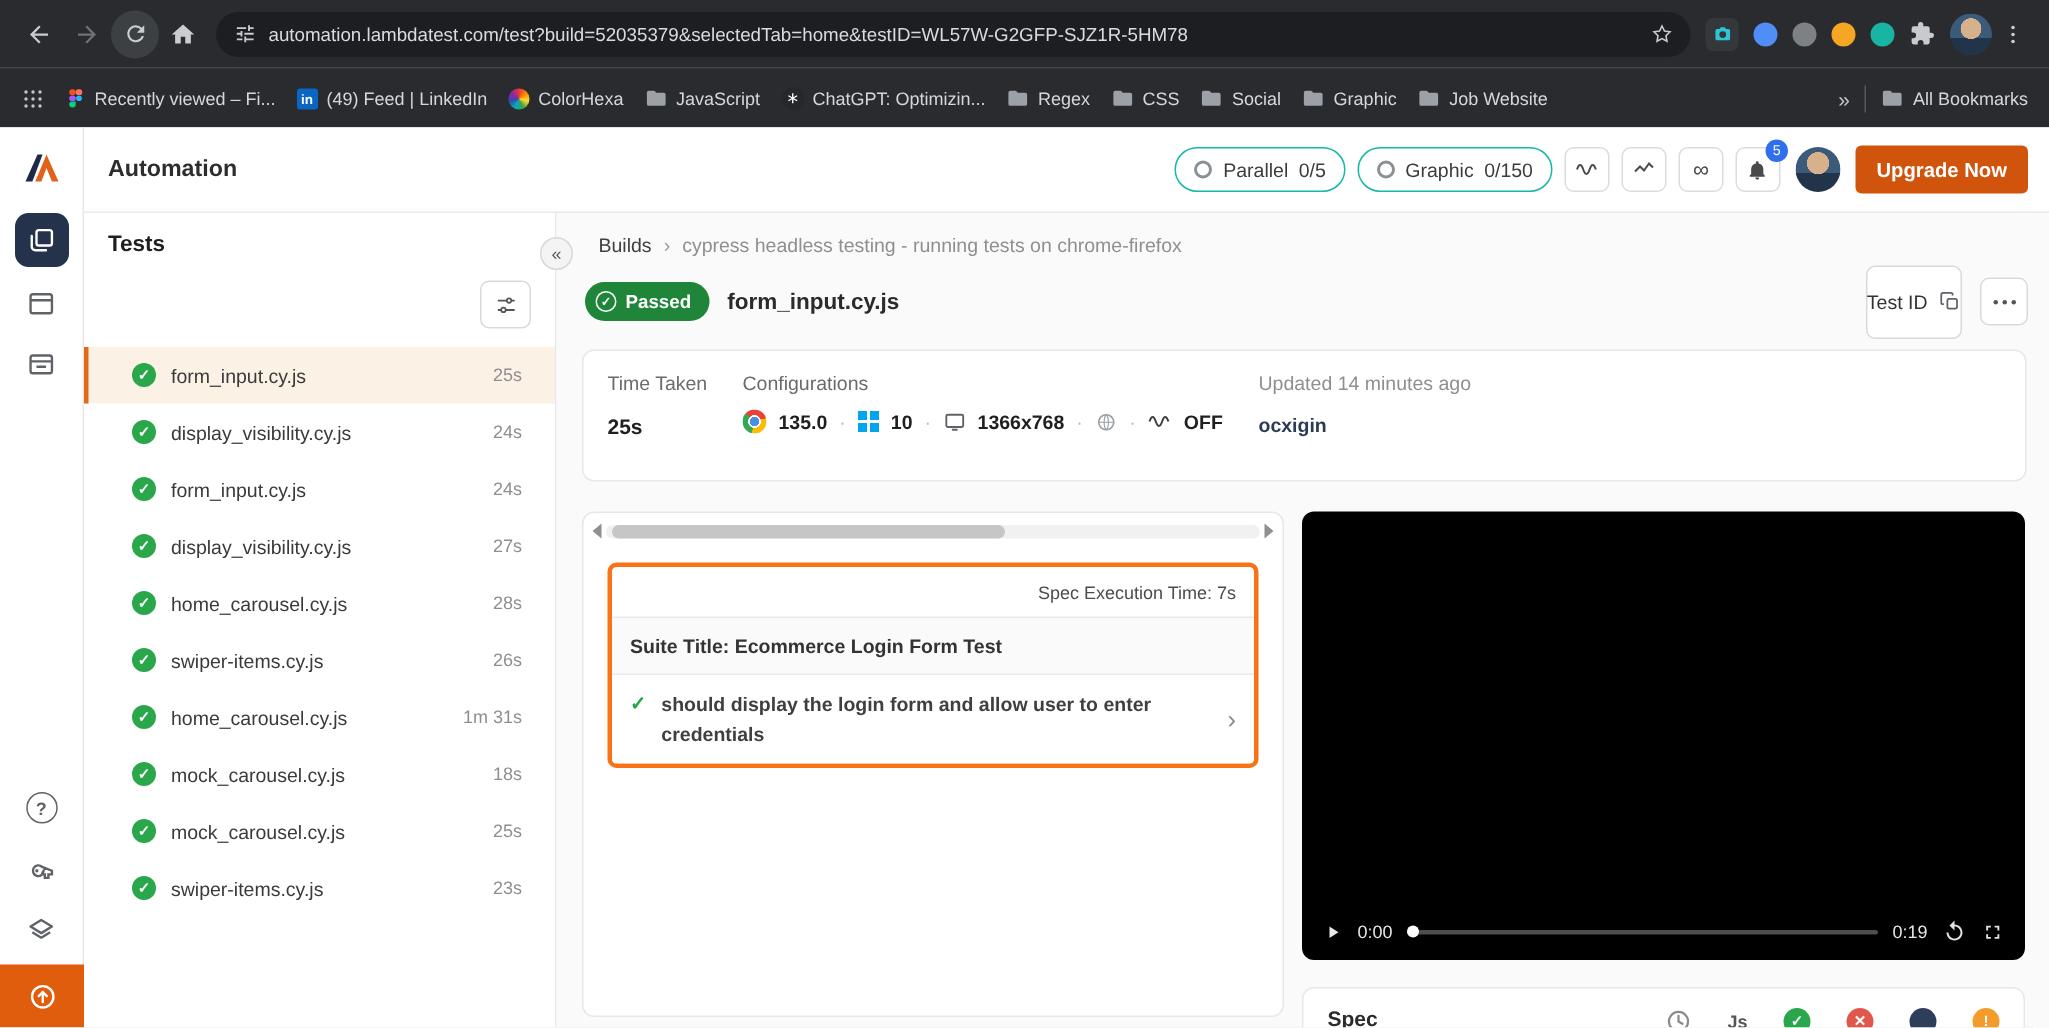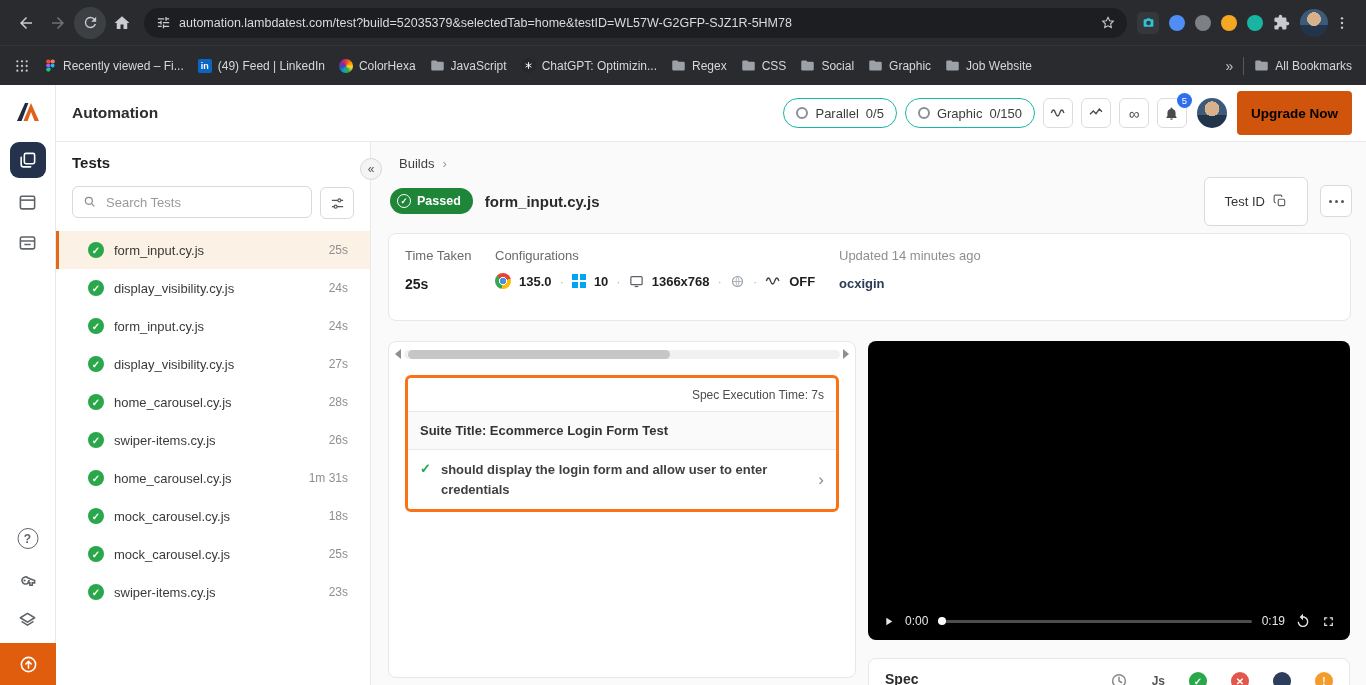--- a/index.html
+++ b/index.html
@@ -57,21 +57,21 @@
   .ah-right{margin-left:auto;display:flex;align-items:center;gap:8px;}
   .pill{height:30px;border:1px solid #14b8a6;border-radius:16px;display:flex;align-items:center;gap:7px;padding:0 12px;
       font-size:13px;color:#3c3c3c;background:#fff;cursor:pointer;box-sizing:border-box;}
   .ringicon{width:12px;height:12px;border:2px solid #8b9096;border-radius:50%;box-sizing:border-box;}
   .sqbtn{width:28px;height:28px;border:1px solid #dcdcdc;border-radius:6px;display:flex;align-items:center;justify-content:center;
       color:#4a4a4a;background:#fff;cursor:pointer;position:relative;}
   .badge{position:absolute;top:-6px;right:-6px;min-width:15px;height:15px;border-radius:8px;background:#2f6fed;color:#fff;
       font-size:9.5px;display:flex;align-items:center;justify-content:center;padding:0 3px;box-sizing:border-box;}
   .avatar2{width:30px;height:30px;border-radius:50%;cursor:pointer;margin:0 2px;
      background:radial-gradient(circle at 50% 36%,#d7b18c 0 30%,rgba(0,0,0,0) 31%),linear-gradient(#3c5a7a 0 58%,#22344a 58%);}
-  .upgrade{height:44px;background:#d1540d;color:#000000;border:none;border-radius:4px;padding:0 14px;
+  .upgrade{height:32px;background:#d1540d;color:#ffffff;border:none;border-radius:4px;padding:0 14px;
       font-size:13.5px;font-weight:bold;font-family:inherit;cursor:pointer;}
 
   
   .tp{position:absolute;left:56px;top:57px;width:315px;bottom:0;background:#fff;border-right:1px solid #e8e8e8;box-sizing:border-box;}
   .tp-title{position:absolute;top:12px;left:16px;font-size:15px;font-weight:bold;color:#1f1f1f;}
   .tp-search{position:absolute;top:44px;left:16px;right:58px;height:32px;border:1px solid #d9d9d9;border-radius:6px;
       display:flex;align-items:center;gap:7px;padding:0 10px;box-sizing:border-box;color:#8a8a8a;}
   .tp-search input{border:none;outline:none;flex:1;min-width:0;font-size:13px;font-family:inherit;color:#333;background:transparent;}
   .tp-search input::placeholder{color:#9a9a9a;}
   .tp-filter{position:absolute;top:45px;right:16px;width:32px;height:30px;border:1px solid #d9d9d9;border-radius:6px;
@@ -92,21 +92,21 @@
   .crumb .root{color:#3f3f3f;cursor:pointer;}
   .crumb .sep{color:#9a9a9a;}
   .crumb .cur{color:#8f8f8f;overflow:hidden;text-overflow:ellipsis;}
   .titlerow{position:absolute;top:42px;left:19px;right:14px;height:34px;display:flex;align-items:center;gap:12px;}
   .passed{height:26px;border-radius:13px;background:#1e8539;color:#fff;display:flex;align-items:center;gap:6px;
       padding:0 12px 0 7px;font-size:12.5px;font-weight:bold;}
   .passed .pc{width:14px;height:14px;border:1.4px solid #fff;border-radius:50%;font-size:8.5px;display:flex;align-items:center;justify-content:center;box-sizing:border-box;}
   .ttitle{font-size:15px;font-weight:bold;color:#2b2b2b;}
   .titlerow .spacer{flex:1;}
   .tidbtn{height:49px;border:1px solid #d9d9d9;border-radius:6px;background:#fff;display:flex;align-items:center;gap:8px;
-      padding:0 20px;font-size:13px;color:#333;cursor:pointer;}
+      padding:0 0;font-size:13px;color:#333;cursor:pointer;}
   .morebtn{width:32px;height:32px;border:1px solid #d9d9d9;border-radius:6px;background:#fff;display:flex;align-items:center;
       justify-content:center;gap:3px;cursor:pointer;}
   .morebtn i{width:3px;height:3px;border-radius:50%;background:#555;}
 
   .card{background:#fff;border:1px solid #e7e7e7;border-radius:8px;box-sizing:border-box;}
   .summary{position:absolute;top:91px;left:17px;right:15px;height:88px;}
   .summary .lab{position:absolute;top:14px;font-size:13px;color:#6b6b6b;}
   .summary .val{position:absolute;top:42px;font-size:14px;font-weight:bold;color:#1f1f1f;}
   .cfgrow{position:absolute;top:39px;left:106px;display:flex;align-items:center;gap:8px;font-size:13px;color:#1f1f1f;}
   .cfgrow b{font-weight:bold;}
@@ -419,27 +419,20 @@
             </svg>
           <span class="badge">5</span>
         </span>
         <span class="avatar2"></span>
         <button class="upgrade">Upgrade Now</button>
       </div>
     </div>
 
     <div class="tp">
       <div class="tp-title">Tests</div>
-      <div class="tp-search">
-        <svg width="14" height="14" viewBox="0 0 24 24">
-            <circle cx="10" cy="10" r="6" fill="none" stroke="currentColor" stroke-width="2"></circle>
-            <path d="m14.8 14.8 4.6 4.6" stroke="currentColor" stroke-width="2"></path>
-          </svg>
-        <input type="text" placeholder="Search Tests" style="">
-      </div>
       <div class="tp-filter">
         <svg width="15" height="15" viewBox="0 0 24 24">
             <path fill="currentColor" d="M3 6h10v2H3zM17 6h4v2h-4zM3 16h4v2H3zM11 16h10v2H11z"></path>
             <circle cx="15" cy="7" r="2.4" fill="none" stroke="currentColor" stroke-width="1.8"></circle>
             <circle cx="9" cy="17" r="2.4" fill="none" stroke="currentColor" stroke-width="1.8"></circle>
           </svg>
       </div>
 
       <div class="tlist">
         <div class="trow sel">
@@ -494,20 +487,21 @@
         </div>
       </div>
     </div>
 
     <div class="mn">
       <div class="collapse">«</div>
 
       <div class="crumb">
         <span class="root">Builds</span>
         <span class="sep">›</span>
+        <span class="cur">cypress headless testing - running tests on chrome-firefox</span>
       </div>
 
       <div class="titlerow">
         <span class="passed">
           <span class="pc">✓</span>
           <span>Passed</span>
         </span>
         <span class="ttitle">form_input.cy.js</span>
         <span class="spacer"></span>
         <button class="tidbtn">

